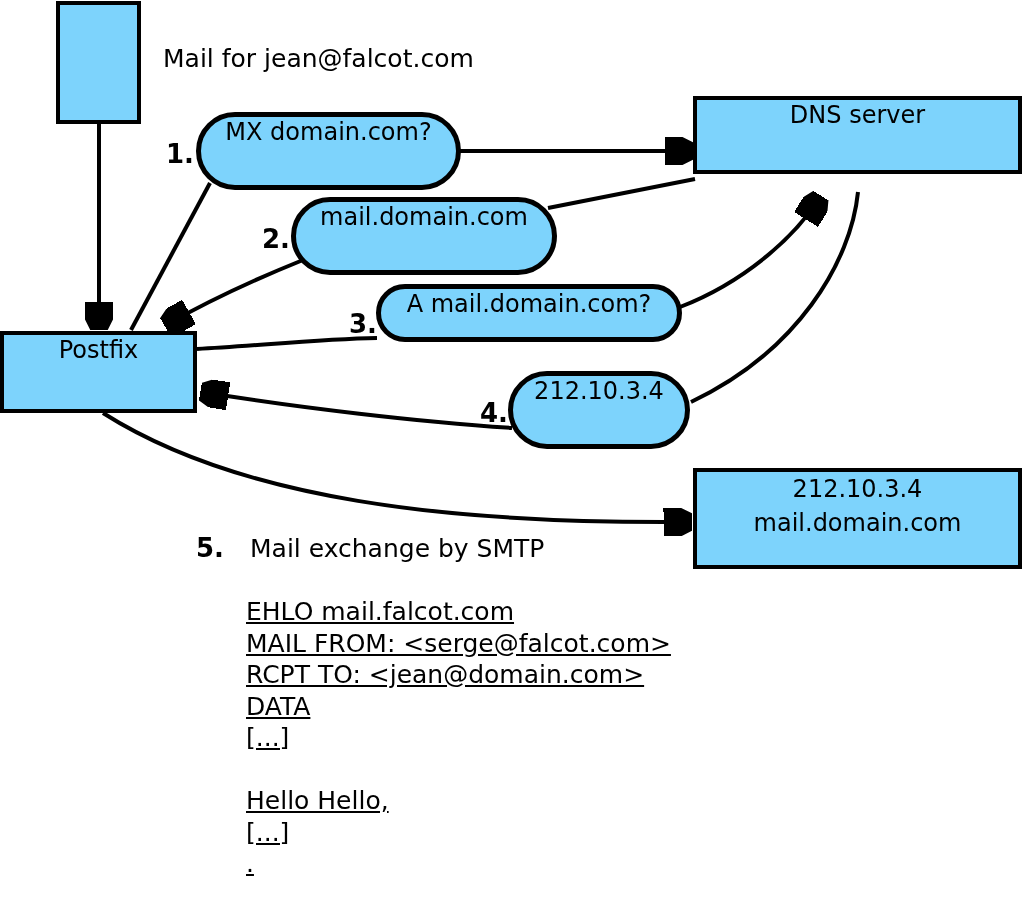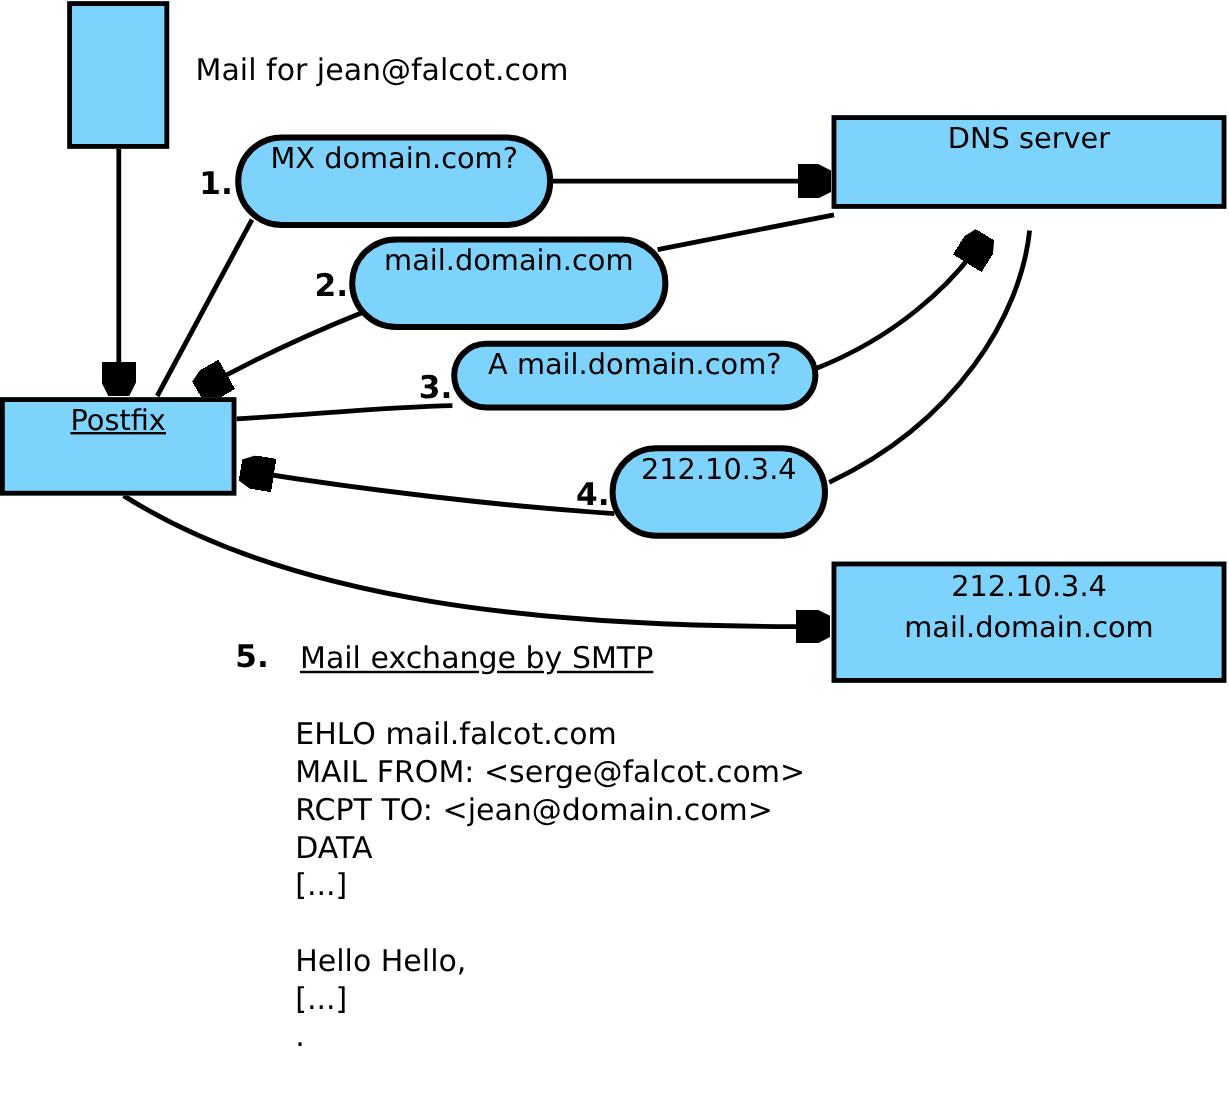--- a/index.html
+++ b/index.html
@@ -39,21 +39,21 @@
     flex-direction: column;
     align-items: center;
     z-index: 2;
     font-size: 24px;
     line-height: 30px;
     text-align: center;
     white-space: nowrap;
   }
   .pill { border-radius: 39px; border-width: 5px; }
   .box-sender   { left: 56px;  top: 1px;   width: 85px;  height: 123px; }
-  .box-postfix  { left: 0px;   top: 331px; width: 197px; height: 82px; text-decoration: underline; }
+  .box-postfix  { left: 0px;   top: 331px; width: 197px; height: 82px; }
   .box-dns      { left: 693px; top: 96px;  width: 329px; height: 78px; }
   .box-mailsrv  { left: 693px; top: 468px; width: 329px; height: 101px; line-height: 34px; }
   .pill-1 { left: 196px; top: 112px; width: 265px; height: 78px; }
   .pill-2 { left: 291px; top: 197px; width: 266px; height: 78px; }
   .pill-3 { left: 376px; top: 284px; width: 306px; height: 58px; }
   .pill-4 { left: 508px; top: 371px; width: 182px; height: 78px; }
   .float-label {
     position: absolute;
     z-index: 3;
     font-size: 25px;
@@ -68,31 +68,32 @@
     line-height: 30px;
     text-align: right;
     white-space: nowrap;
   }
   .lbl-mailfor { left: 163px; top: 44px; }
   .num-1 { left: 144px; top: 139px; width: 50px; }
   .num-2 { left: 240px; top: 224px; width: 50px; }
   .num-3 { left: 327px; top: 309px; width: 50px; }
   .num-4 { left: 458px; top: 398px; width: 50px; }
   .num-5 { left: 167px; top: 533px; width: 57px; }
-  .lbl-step5 { left: 250px; top: 534px; text-decoration: underline; }
+  .lbl-step5 { left: 250px; top: 534px; }
   .smtp-block {
     position: absolute;
     left: 246px; top: 596px;
     z-index: 3;
     font-size: 25px;
   }
   .smtp-line {
     height: 31.5px;
     line-height: 31.5px;
     white-space: pre;
+    text-decoration: underline;
   }
 </style>
 </head>
 <body>
 
 <div id="canvas">
 
   <svg id="connectors" viewBox="0 0 1024 919" xmlns="http://www.w3.org/2000/svg">
     <defs>
       <marker id="ah" viewBox="0 0 7 7" refX="6.6" refY="3.5" markerWidth="7" markerHeight="7" orient="auto" markerUnits="strokeWidth">

